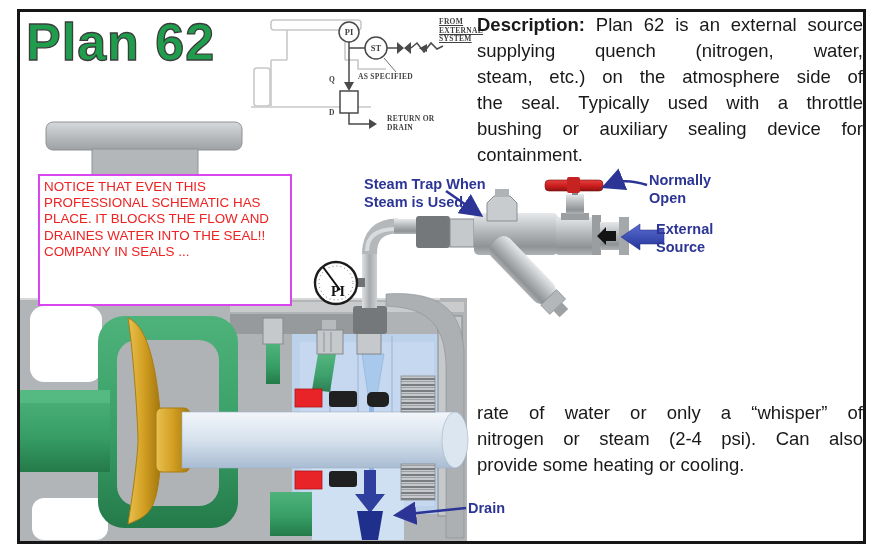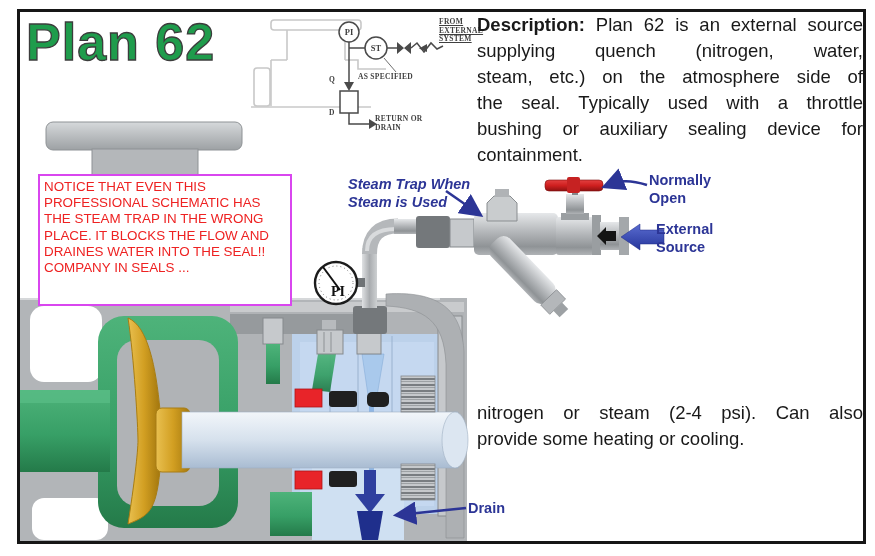--- a/index.html
+++ b/index.html
@@ -25,21 +25,21 @@
   .para b{font-weight:bold;margin-top:44px;}
   .jline{text-align:justify;text-align-last:justify;}
   .jline.jlast{text-align-last:left;}
   #section-objective .jline:first-child{text-indent:108px;}
   #section-description{top:12px;}
   #section-objective{top:286px;}
   #section-advantages{top:400px;}
   
   .callout{position:absolute;z-index:5;color:#2c3596;font-weight:bold;
     font-size:14.5px;line-height:17.5px;white-space:pre-line;}
-  #callout-steam-trap{left:348px;top:176px;width:130px;font-style:italic;}
+  #callout-steam-trap{left:364px;top:176px;width:130px;}
   #callout-normally-open{left:649px;top:172px;}
   #callout-external-source{left:656px;top:221px;}
   #callout-drain{left:468px;top:500px;}
   #pump-art{position:absolute;left:0;top:0;z-index:1;}
 </style>
 </head>
 <body>
 
 <div id="stage">
 
@@ -258,44 +258,44 @@
       <circle cx="133" cy="36" r="11" fill="#fff" stroke="#4a4a4a" stroke-width="1.5"></circle>
       <text x="106" y="23" text-anchor="middle" font-family="Liberation Serif,serif" font-size="8.5" font-weight="bold" fill="#3f3f3f">PI</text>
       <text x="133" y="39" text-anchor="middle" font-family="Liberation Serif,serif" font-size="8.5" font-weight="bold" fill="#3f3f3f">ST</text>
     </svg>
     <div class="schem-label" style="left: 196px; top: 6px; white-space: pre-line; text-decoration: underline;">FROM
 EXTERNAL
 SYSTEM</div>
     <div class="schem-label" style="left:115px;top:61px;">AS  SPECIFIED</div>
     <div class="schem-label" style="left:86px;top:64px;">Q</div>
     <div class="schem-label" style="left:86px;top:97px;">D</div>
-    <div class="schem-label" style="left: 132px; top: 103px; white-space: pre-line;">RETURN  OR
+    <div class="schem-label" style="left: 144px; top: 103px; white-space: pre-line;">RETURN  OR
 DRAIN</div>
   </div>
 
   <div id="notice-box">
     <div>
         <div class="jline">NOTICE THAT EVEN THIS</div>
         <div class="jline">PROFESSIONAL SCHEMATIC HAS</div>
-        <div class="jline">THE STEAM TRAP IN THE WRONG</div>
         <div class="jline">PLACE. IT BLOCKS THE FLOW AND</div>
         <div class="jline">DRAINES WATER INTO THE SEAL!!</div>
         <div class="jline jlast">COMPANY IN SEALS ...</div>
       </div>
   </div>
 
   <div id="section-description" class="para">
       <div class="jline"><b>Description:</b> Plan 62 is an external source</div>
       <div class="jline">supplying quench (nitrogen, water,</div>
       <div class="jline">steam, etc.) on the atmosphere side of</div>
       <div class="jline">the seal. Typically used with a throttle</div>
       <div class="jline">bushing or auxiliary sealing device for</div>
       <div class="jline jlast">containment.</div>
     </div>
   <div id="section-advantages" class="para">
+      <div class="jline">rate of water or only a “whisper” of</div>
       <div class="jline">nitrogen or steam (2-4 psi). Can also</div>
       <div class="jline jlast">provide some heating or cooling.</div>
     </div>
 
   <div id="callout-steam-trap" class="callout" style="white-space: pre-line;">Steam Trap When
 Steam is Used</div>
   <div id="callout-normally-open" class="callout" style="white-space: pre-line;">Normally
 Open</div>
   <div id="callout-external-source" class="callout" style="white-space: pre-line;">External
 Source</div>

